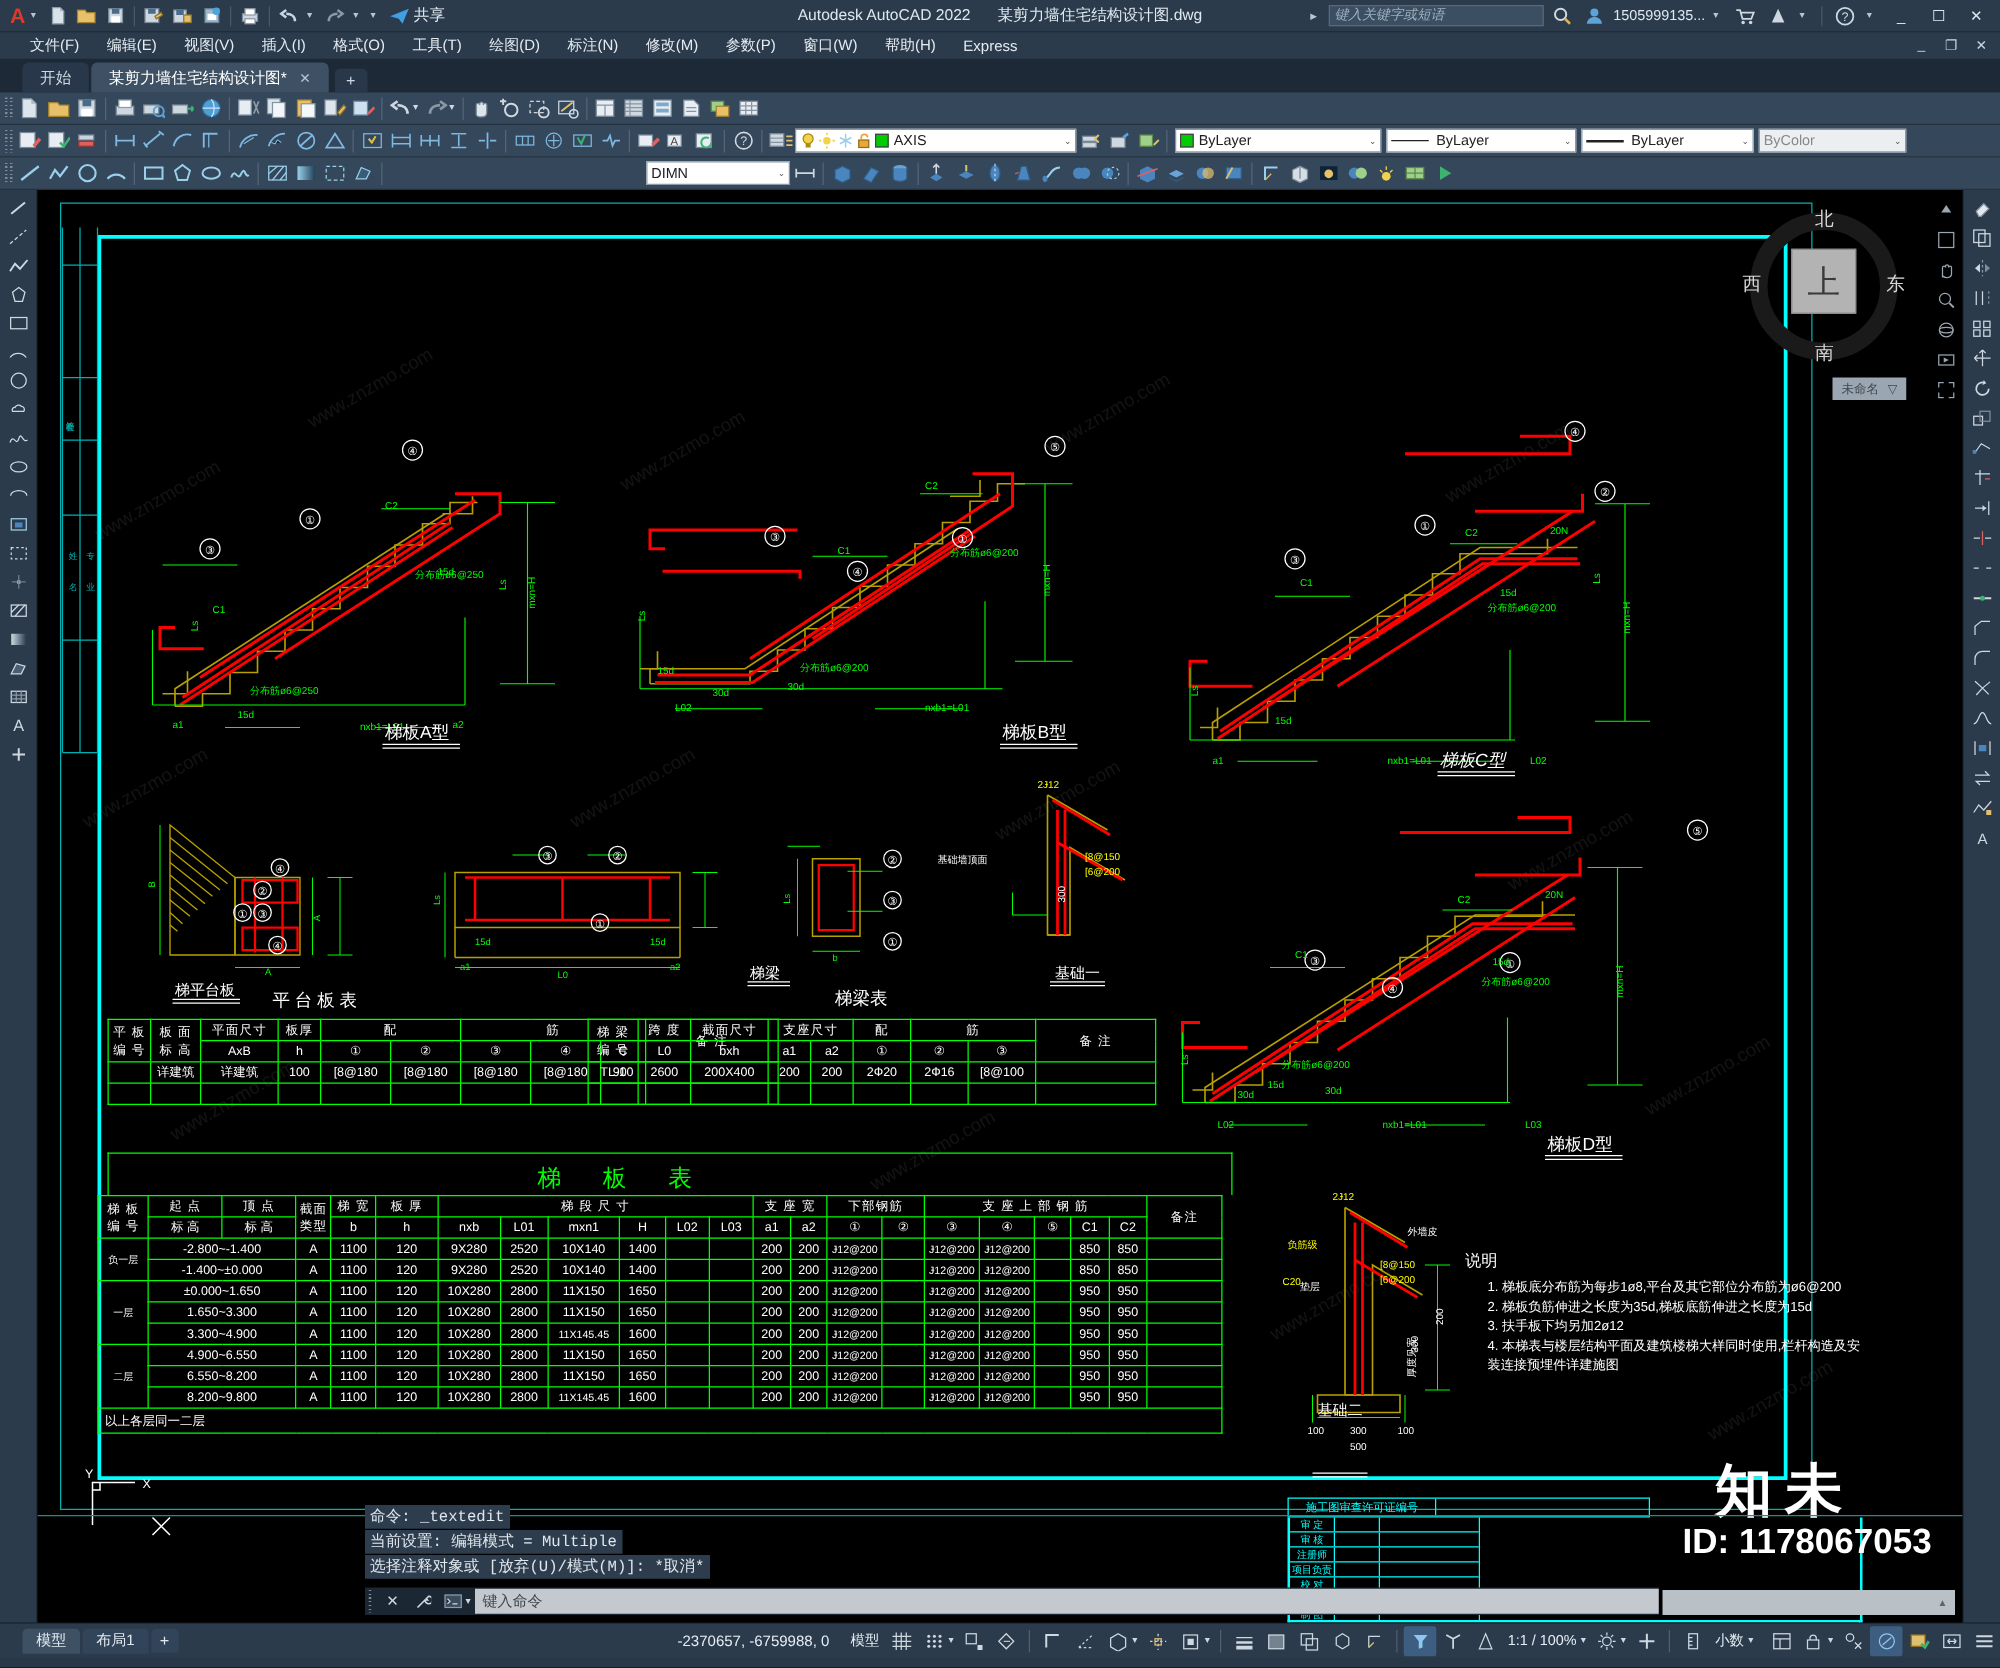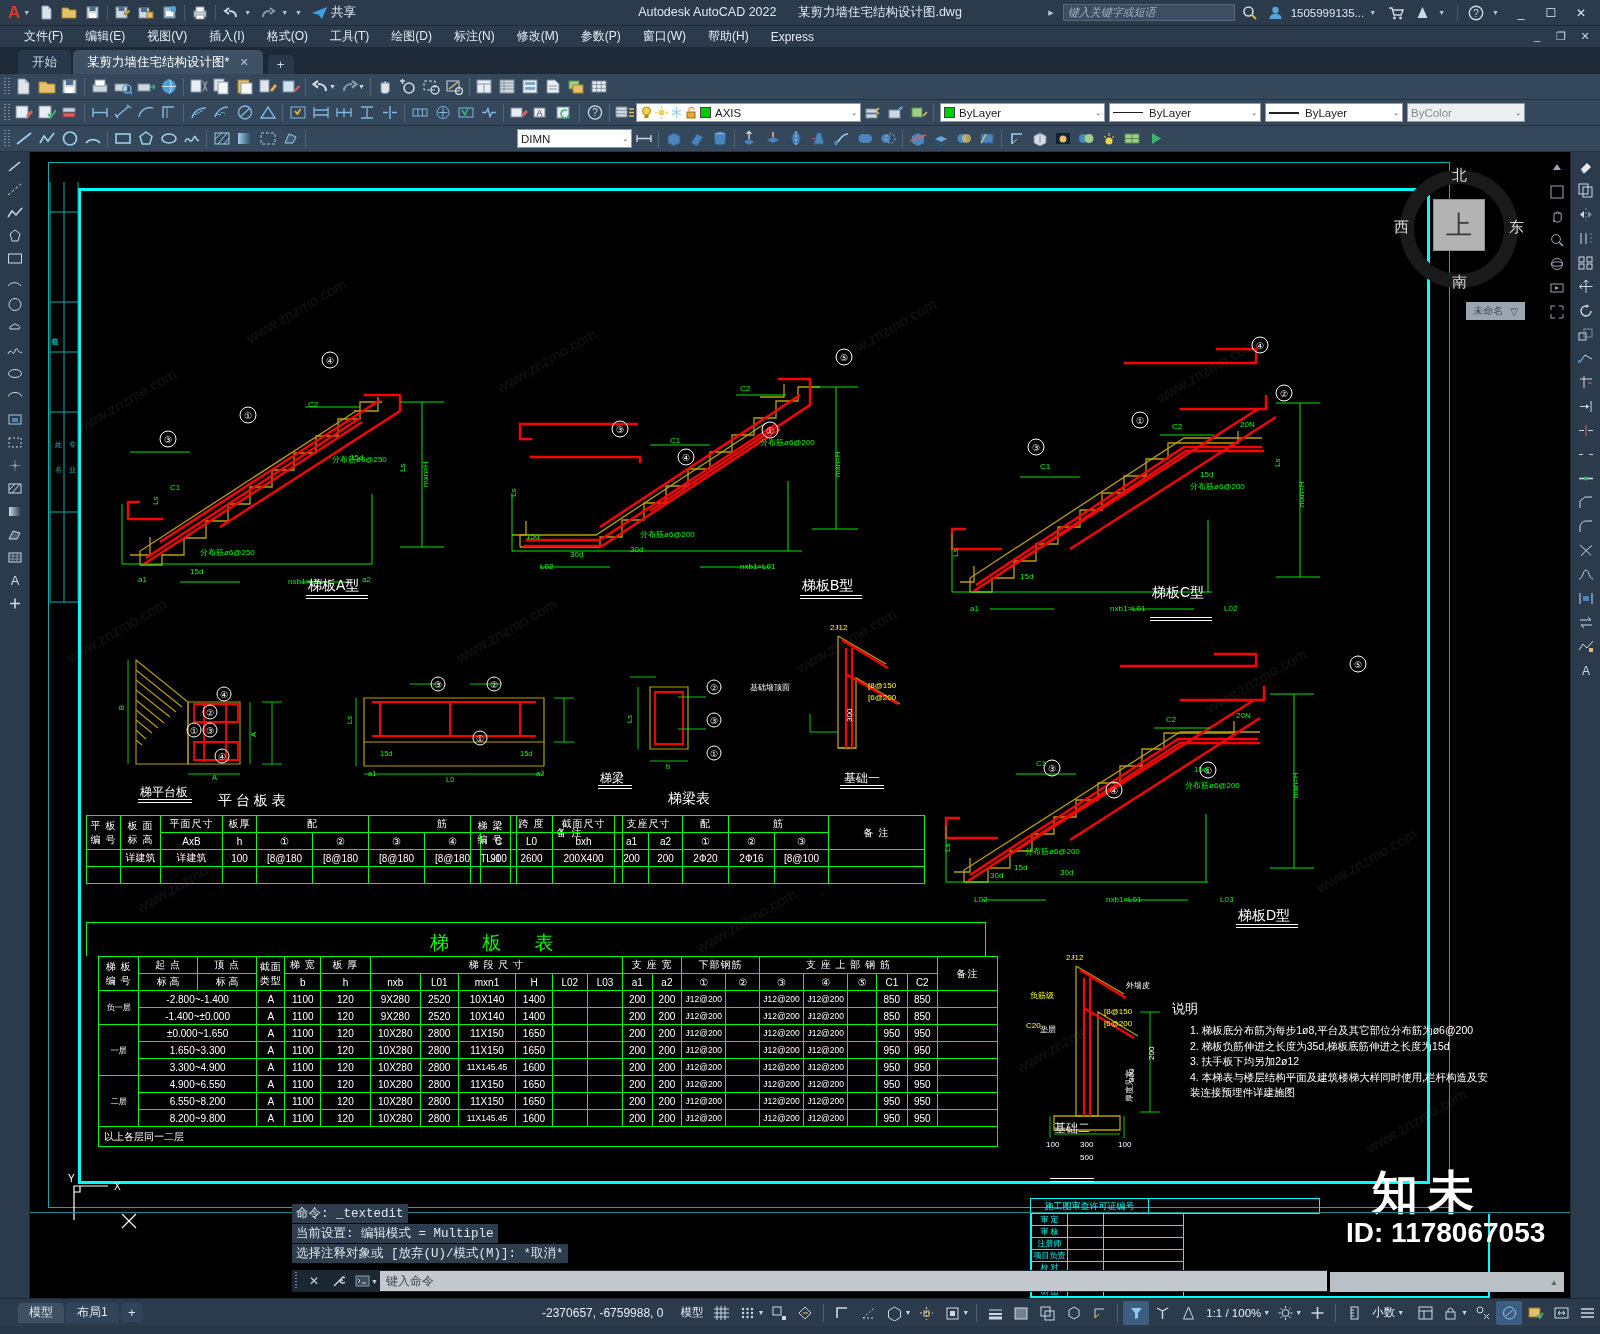--- a/index.html
+++ b/index.html
@@ -1196,21 +1196,21 @@
         <text x="340" y="150" transform="rotate(-90 340 150)">Ls</text>
         <text x="170" y="294">nxb1=L01</text>
         <text x="284" y="294">L02</text>
         <text x="30" y="294">a1</text>
         <text x="300" y="110">20N</text>
         <text x="260" y="160">15d</text>
         <text x="80" y="262">15d</text>
         <text x="250" y="172">分布筋ø6@200</text>
       </g>
     </svg>
-    <div class="lbl wt" style="left:1122px;top:432px;font-size:14px;">梯板C型</div>
+    <div class="lbl wt" style="left:1122px;top:448px;font-size:14px;font-style:italic;">梯板C型</div>
     <div class="underline2" style="left:1120px;top:465px;width:62px;"></div>
 
     <svg class="fig" style="left:900px;top:490px;" width="420" height="300">
       <g stroke="#b8a000" fill="none" stroke-width="1.3">
         <path d="M34 240h24v-14h22v-17h22v-17h22v-17h22v-17h22v-17h22v-17h22v-17h22v-16h70v-12"></path>
         <path d="M34 240v-12l216-138h80"></path>
         <path d="M24 230h16v-14"></path>
       </g>
       <g stroke="#ff0000" fill="none" stroke-width="2.4">
         <path d="M38 239l212-138h80"></path>
@@ -1509,21 +1509,21 @@
         <td></td>
             <td></td>
         <td></td>
       </tr>
     </tbody>
       </table>
 
     <div class="tabtitle g" style="left:400px;top:778px;">梯  板  表</div>
     <div style="position:absolute;left:56px;top:770px;width:900px;height:34px;border:1px solid #00ff00;border-bottom:none;"></div>
 
-    <table class="cad" style="left:68px;top:804px;width:900px;">
+    <table class="cad" style="left:48px;top:804px;width:900px;">
       <tbody>
           <tr>
         <td class="hd" rowspan="2" style="width:44px;">
           <div>梯  板</div>
           <div>编  号</div>
         </td>
         <td class="hd" style="width:66px;">起  点</td>
         <td class="hd" style="width:66px;">顶  点</td>
         <td class="hd" rowspan="2" style="width:30px;">
           <div>截面</div>

